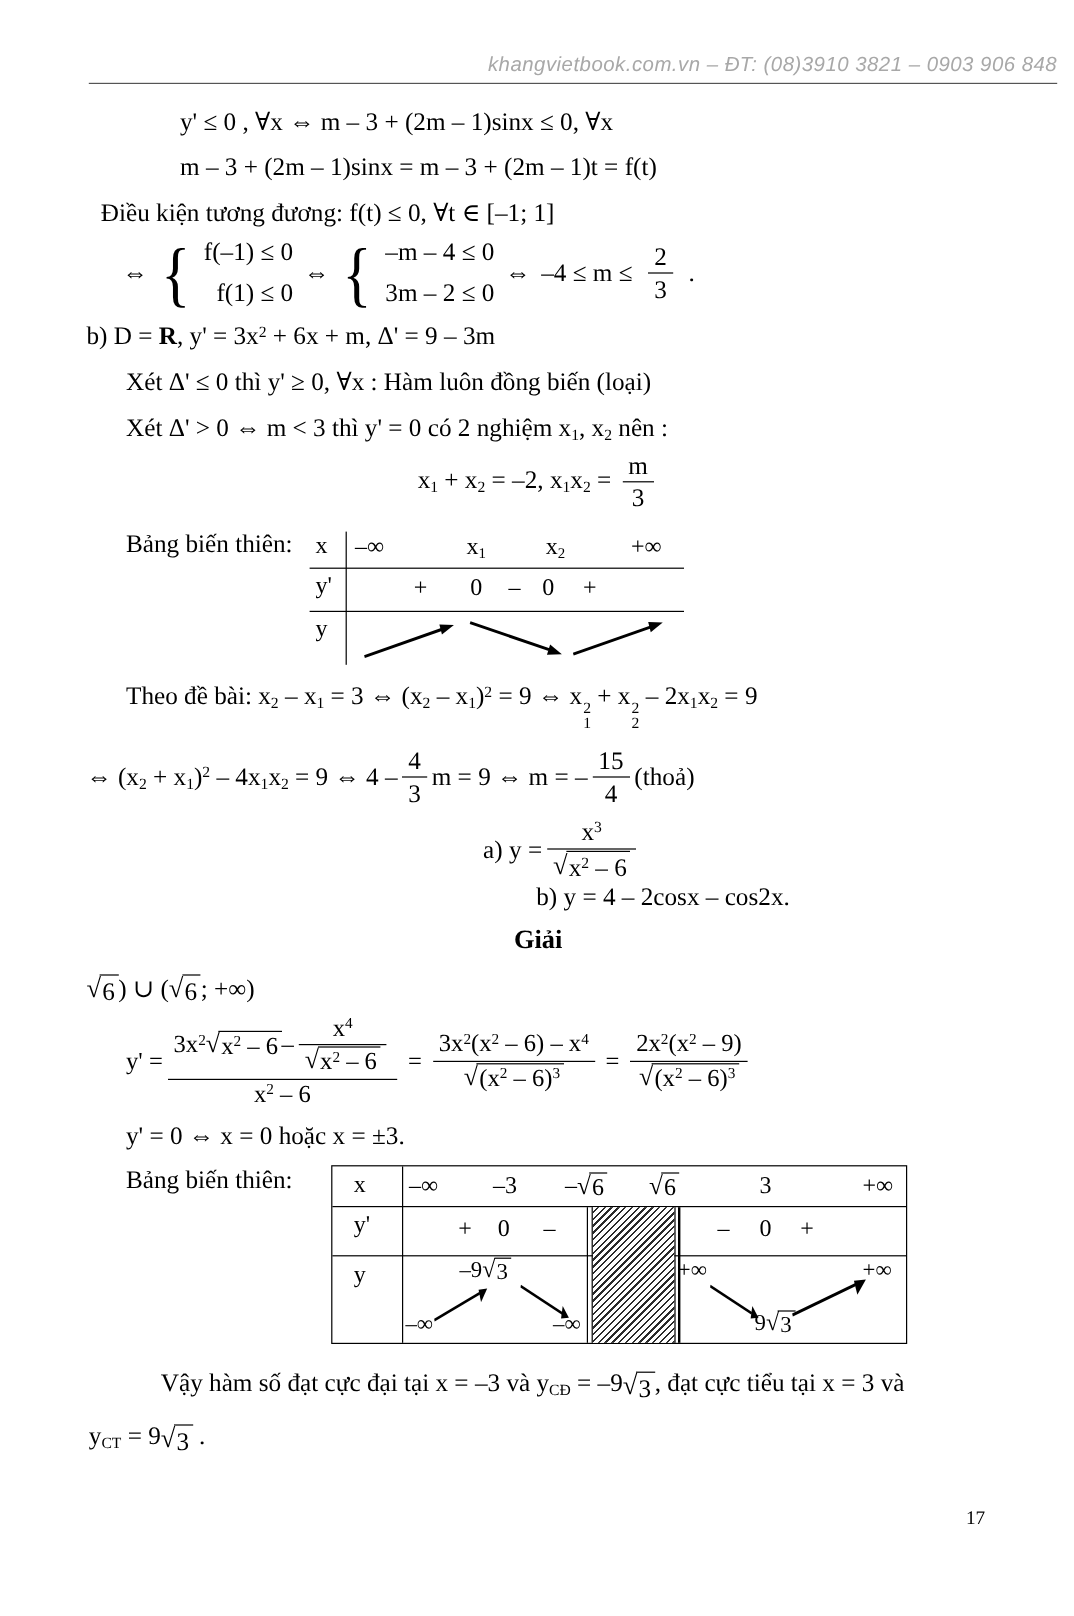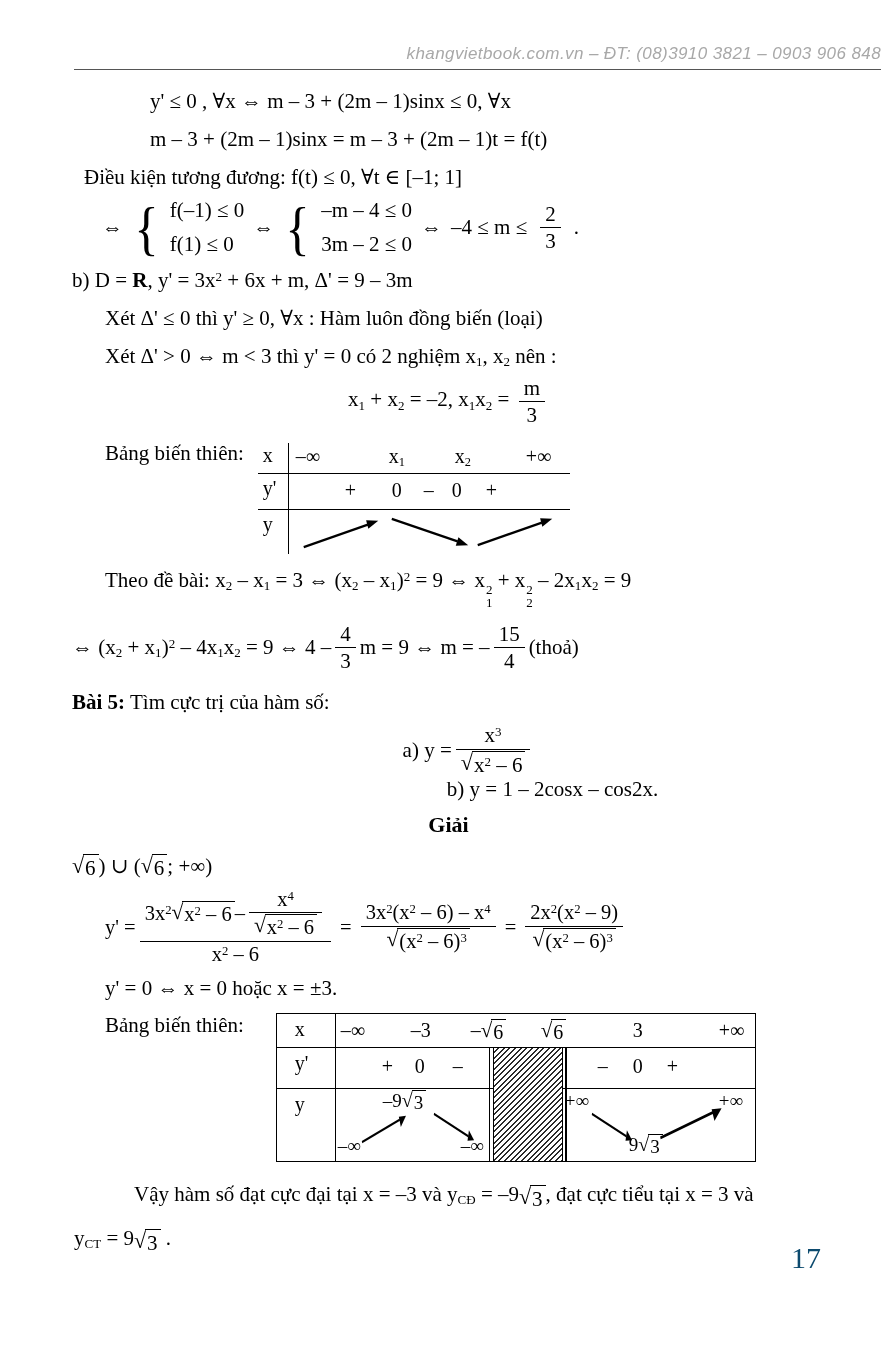--- a/index.html
+++ b/index.html
@@ -26,21 +26,21 @@
   .frac>.fn{padding:0 5px 1px;border-bottom:1.5px solid #000;line-height:1.15;}
   .frac>.fd{padding:1px 5px 0;line-height:1.15;}
   .fn.row,.fd.row{display:inline-flex;align-items:center;justify-content:center;}
   
   .sqrt{display:inline-flex;align-items:flex-start;}
   .sqrt>.rsign{line-height:1.05;font-size:1.05em;margin-right:-1px;}
   .sqrt>.rad{border-top:1.5px solid #000;padding:1px 3px 0 2px;line-height:1.15;}
   
   .sys{display:flex;align-items:center;gap:9px;margin-top:8px;}
   .brace{font-size:60px;font-weight:400;line-height:.9;transform:scaleX(.85);}
-  .cases{display:inline-flex;flex-direction:column;row-gap:9px;}
+  .cases{display:inline-flex;flex-direction:column;row-gap:9px;align-items:flex-end;}
   
   .bbt-row{display:flex;align-items:flex-start;margin-top:14px;}
   
   .t1{position:relative;width:312px;font-size:20px;margin-left:14px;}
   .t1-vline{position:absolute;left:30px;top:2px;bottom:2px;width:1.6px;background:#000;}
   .t1-row{position:relative;}
   .t1-rx{height:32px;border-bottom:1.6px solid #000;}
   .t1-ryp{height:35px;border-bottom:1.6px solid #000;}
   .t1-ry{height:46px;}
   .t1-lab{position:absolute;left:5px;top:3px;}
@@ -65,21 +65,21 @@
   .t2-hatch::before{left:-5px;} .t2-hatch::after{right:-5px;}
   .t2-yv{position:absolute;font-size:19px;}
   
   .abrow{display:flex;align-items:center;margin-top:8px;flex-direction:column;}
   .ab-a{margin-left:40px;display:inline-flex;align-items:center;}
   .ab-b{margin-left:208px;}
   
   .deriv{display:flex;align-items:center;padding-left:33px;font-size:20.5px;margin-top:8px;}
   .eqs{margin:0 5px;}
   .giai{font-size:22px;margin-top:10px;}
-  .pagenum{position:absolute;right:74px;bottom:72px;color:#0c4a6e;font-size:30px;}
+  .pagenum{position:absolute;right:74px;bottom:72px;color:#000000;font-size:16px;}
 </style>
 </head>
 <body>
 
 <div class="page">
 
   <div class="hdr">
     <div class="hdr-text">khangvietbook.com.vn – ĐT:  (08)3910 3821 – 0903 906 848</div>
     <div class="hdr-rule"></div>
   </div>
@@ -187,38 +187,35 @@
           <span class="fd">3</span>
         </span>
       <span>m = 9 ⇔  m = – </span>
       <span class="frac">
           <span class="fn">15</span>
           <span class="fd">4</span>
         </span>
       <span> (thoả)</span>
     </div>
 
-    <div class="ln" style="margin-top:17px">
-      <span class="b">Bài 5:</span><span> Tìm cực trị của hàm số:</span>
-    </div>
 
     <div class="abrow">
       <span class="ab-a">
         <span>a)  y = </span>
         <span class="frac">
           <span class="fn"><span>x</span><sup>3</sup></span>
           <span class="fd row">
             <span class="sqrt">
                 <span class="rsign">√</span>
                 <span class="rad"><span>x</span><sup>2</sup><span> – 6</span></span>
               </span>
           </span>
         </span>
       </span>
-      <span class="ab-b">b) y = 1 – 2cosx – cos2x.</span>
+      <span class="ab-b">b) y = 4 – 2cosx – cos2x.</span>
     </div>
 
     <div class="center giai"><span class="b">Giải</span></div>
 
     <div class="ln" style="margin-top:16px;display:flex;align-items:center">
       <span class="sqrt">
           <span class="rsign">√</span>
           <span class="rad">6</span>
         </span>
       <span> ) ∪ ( </span>

